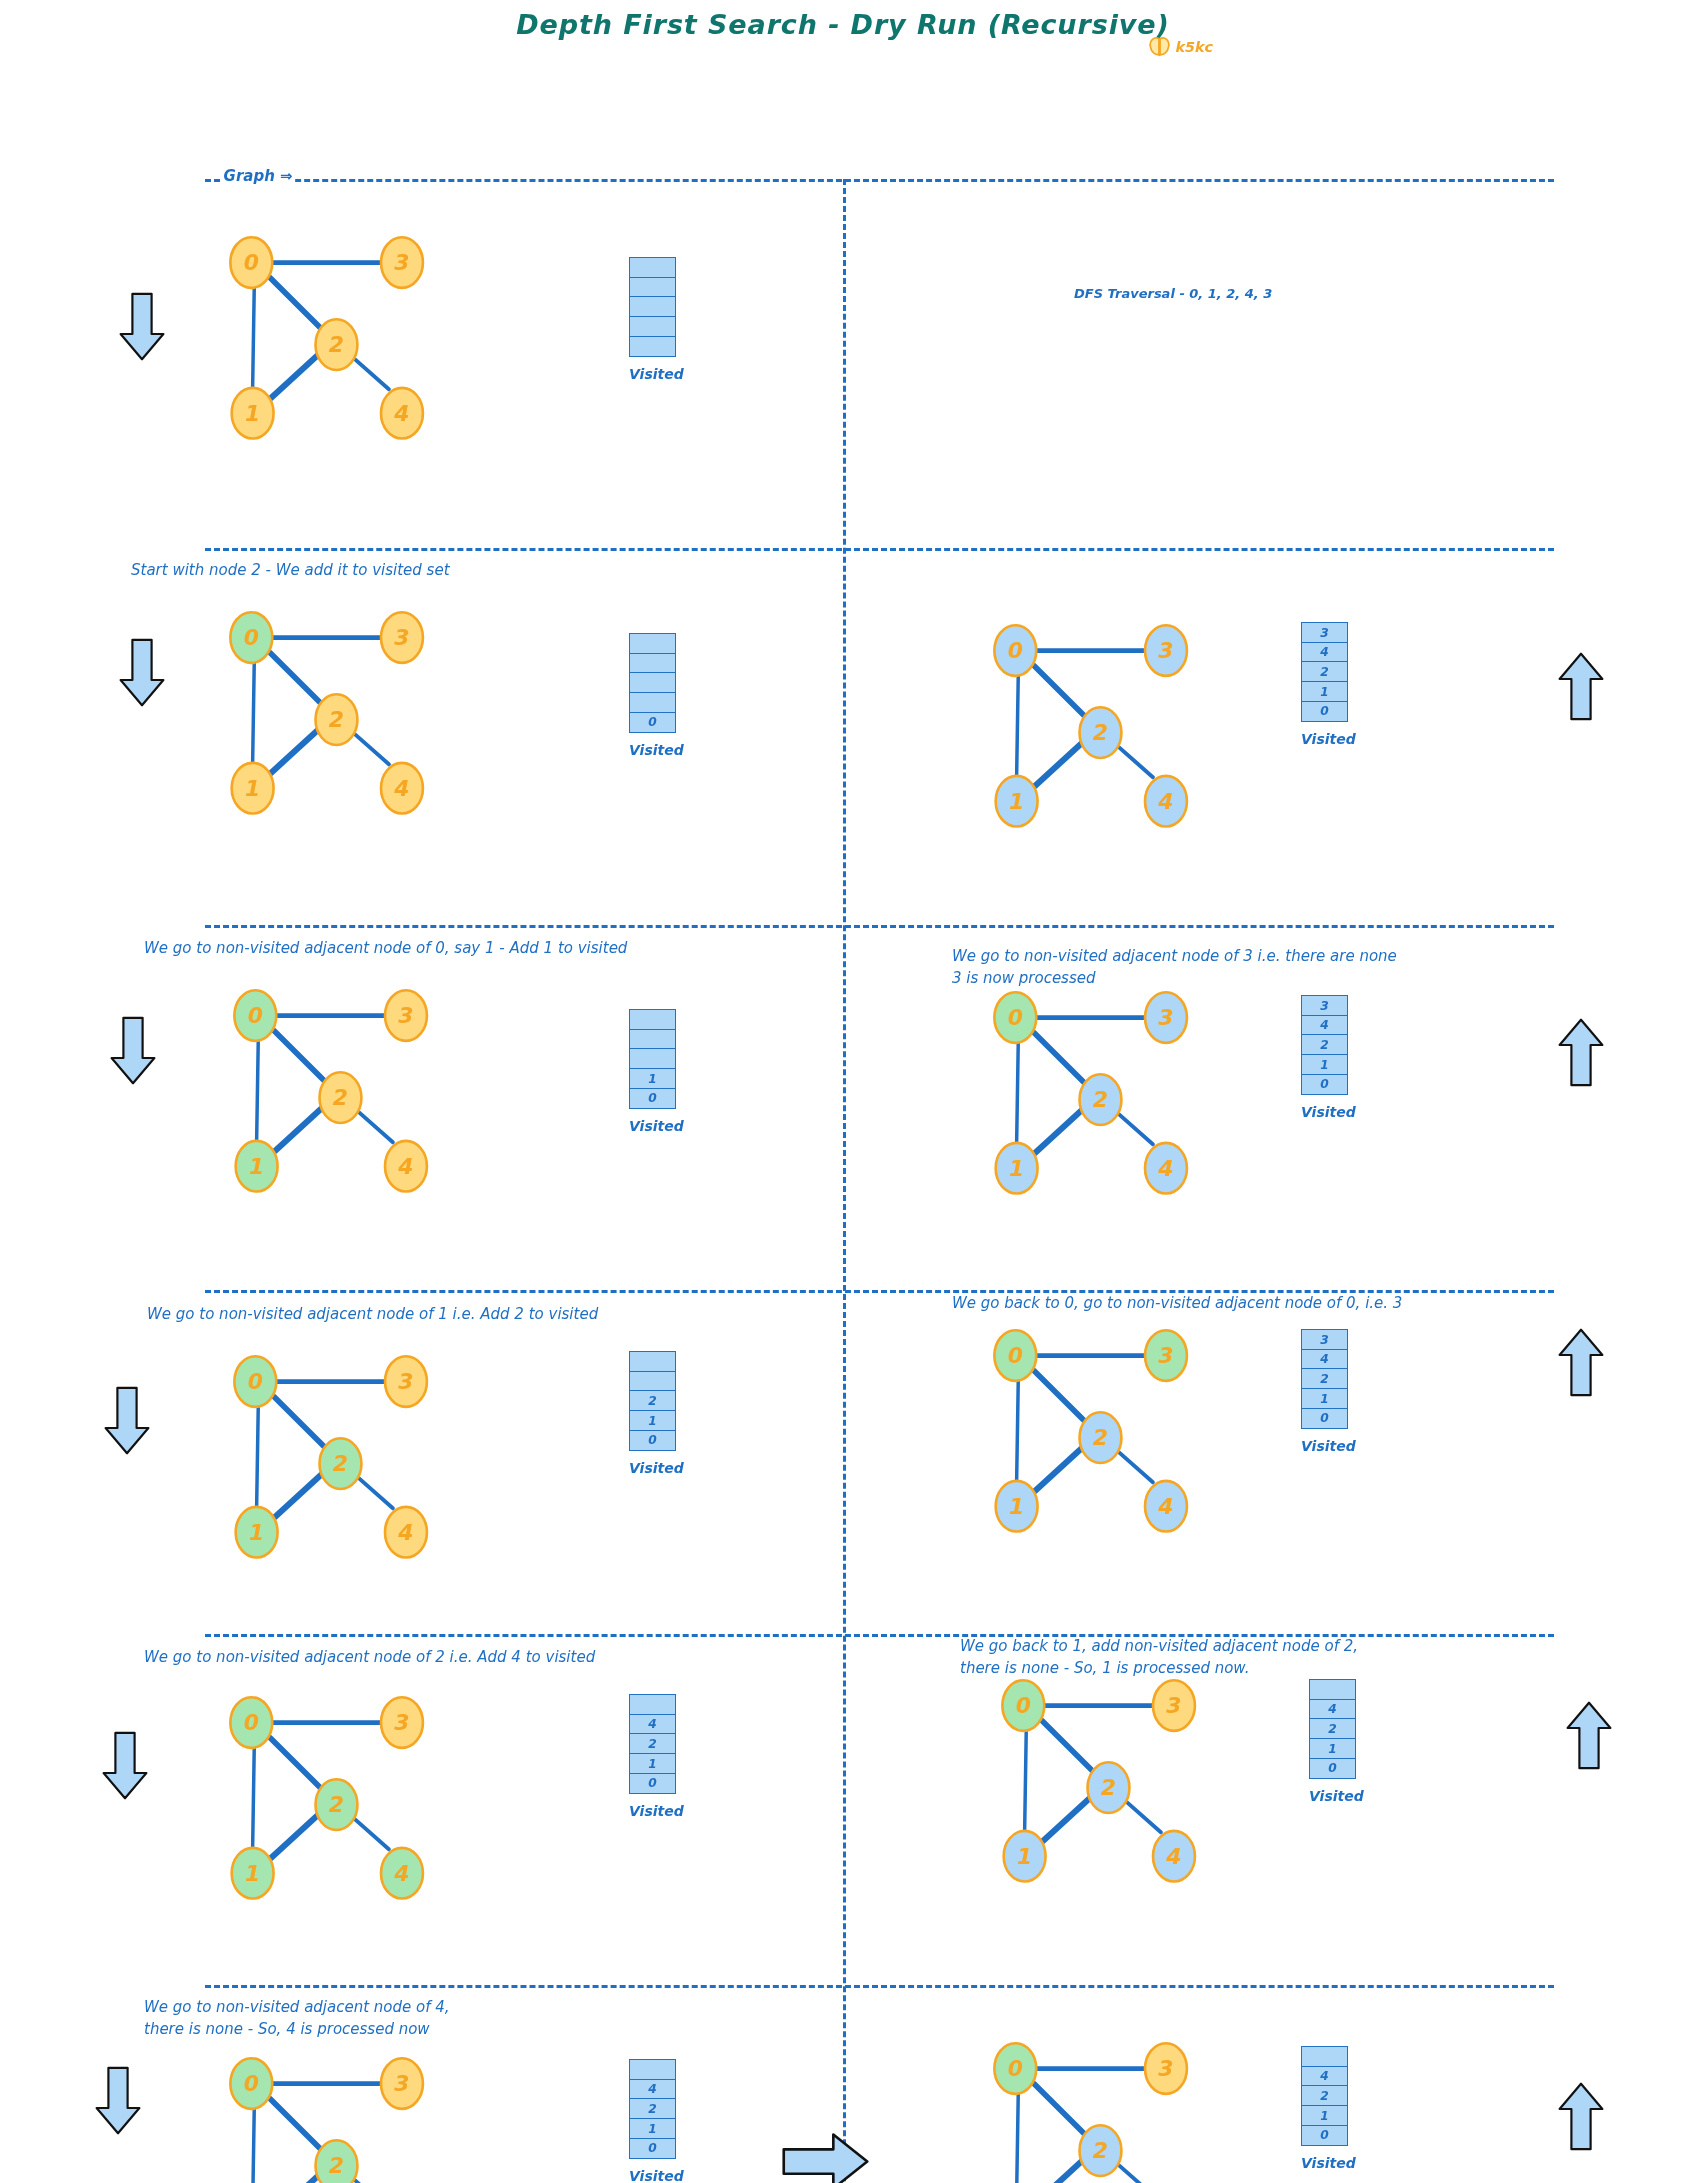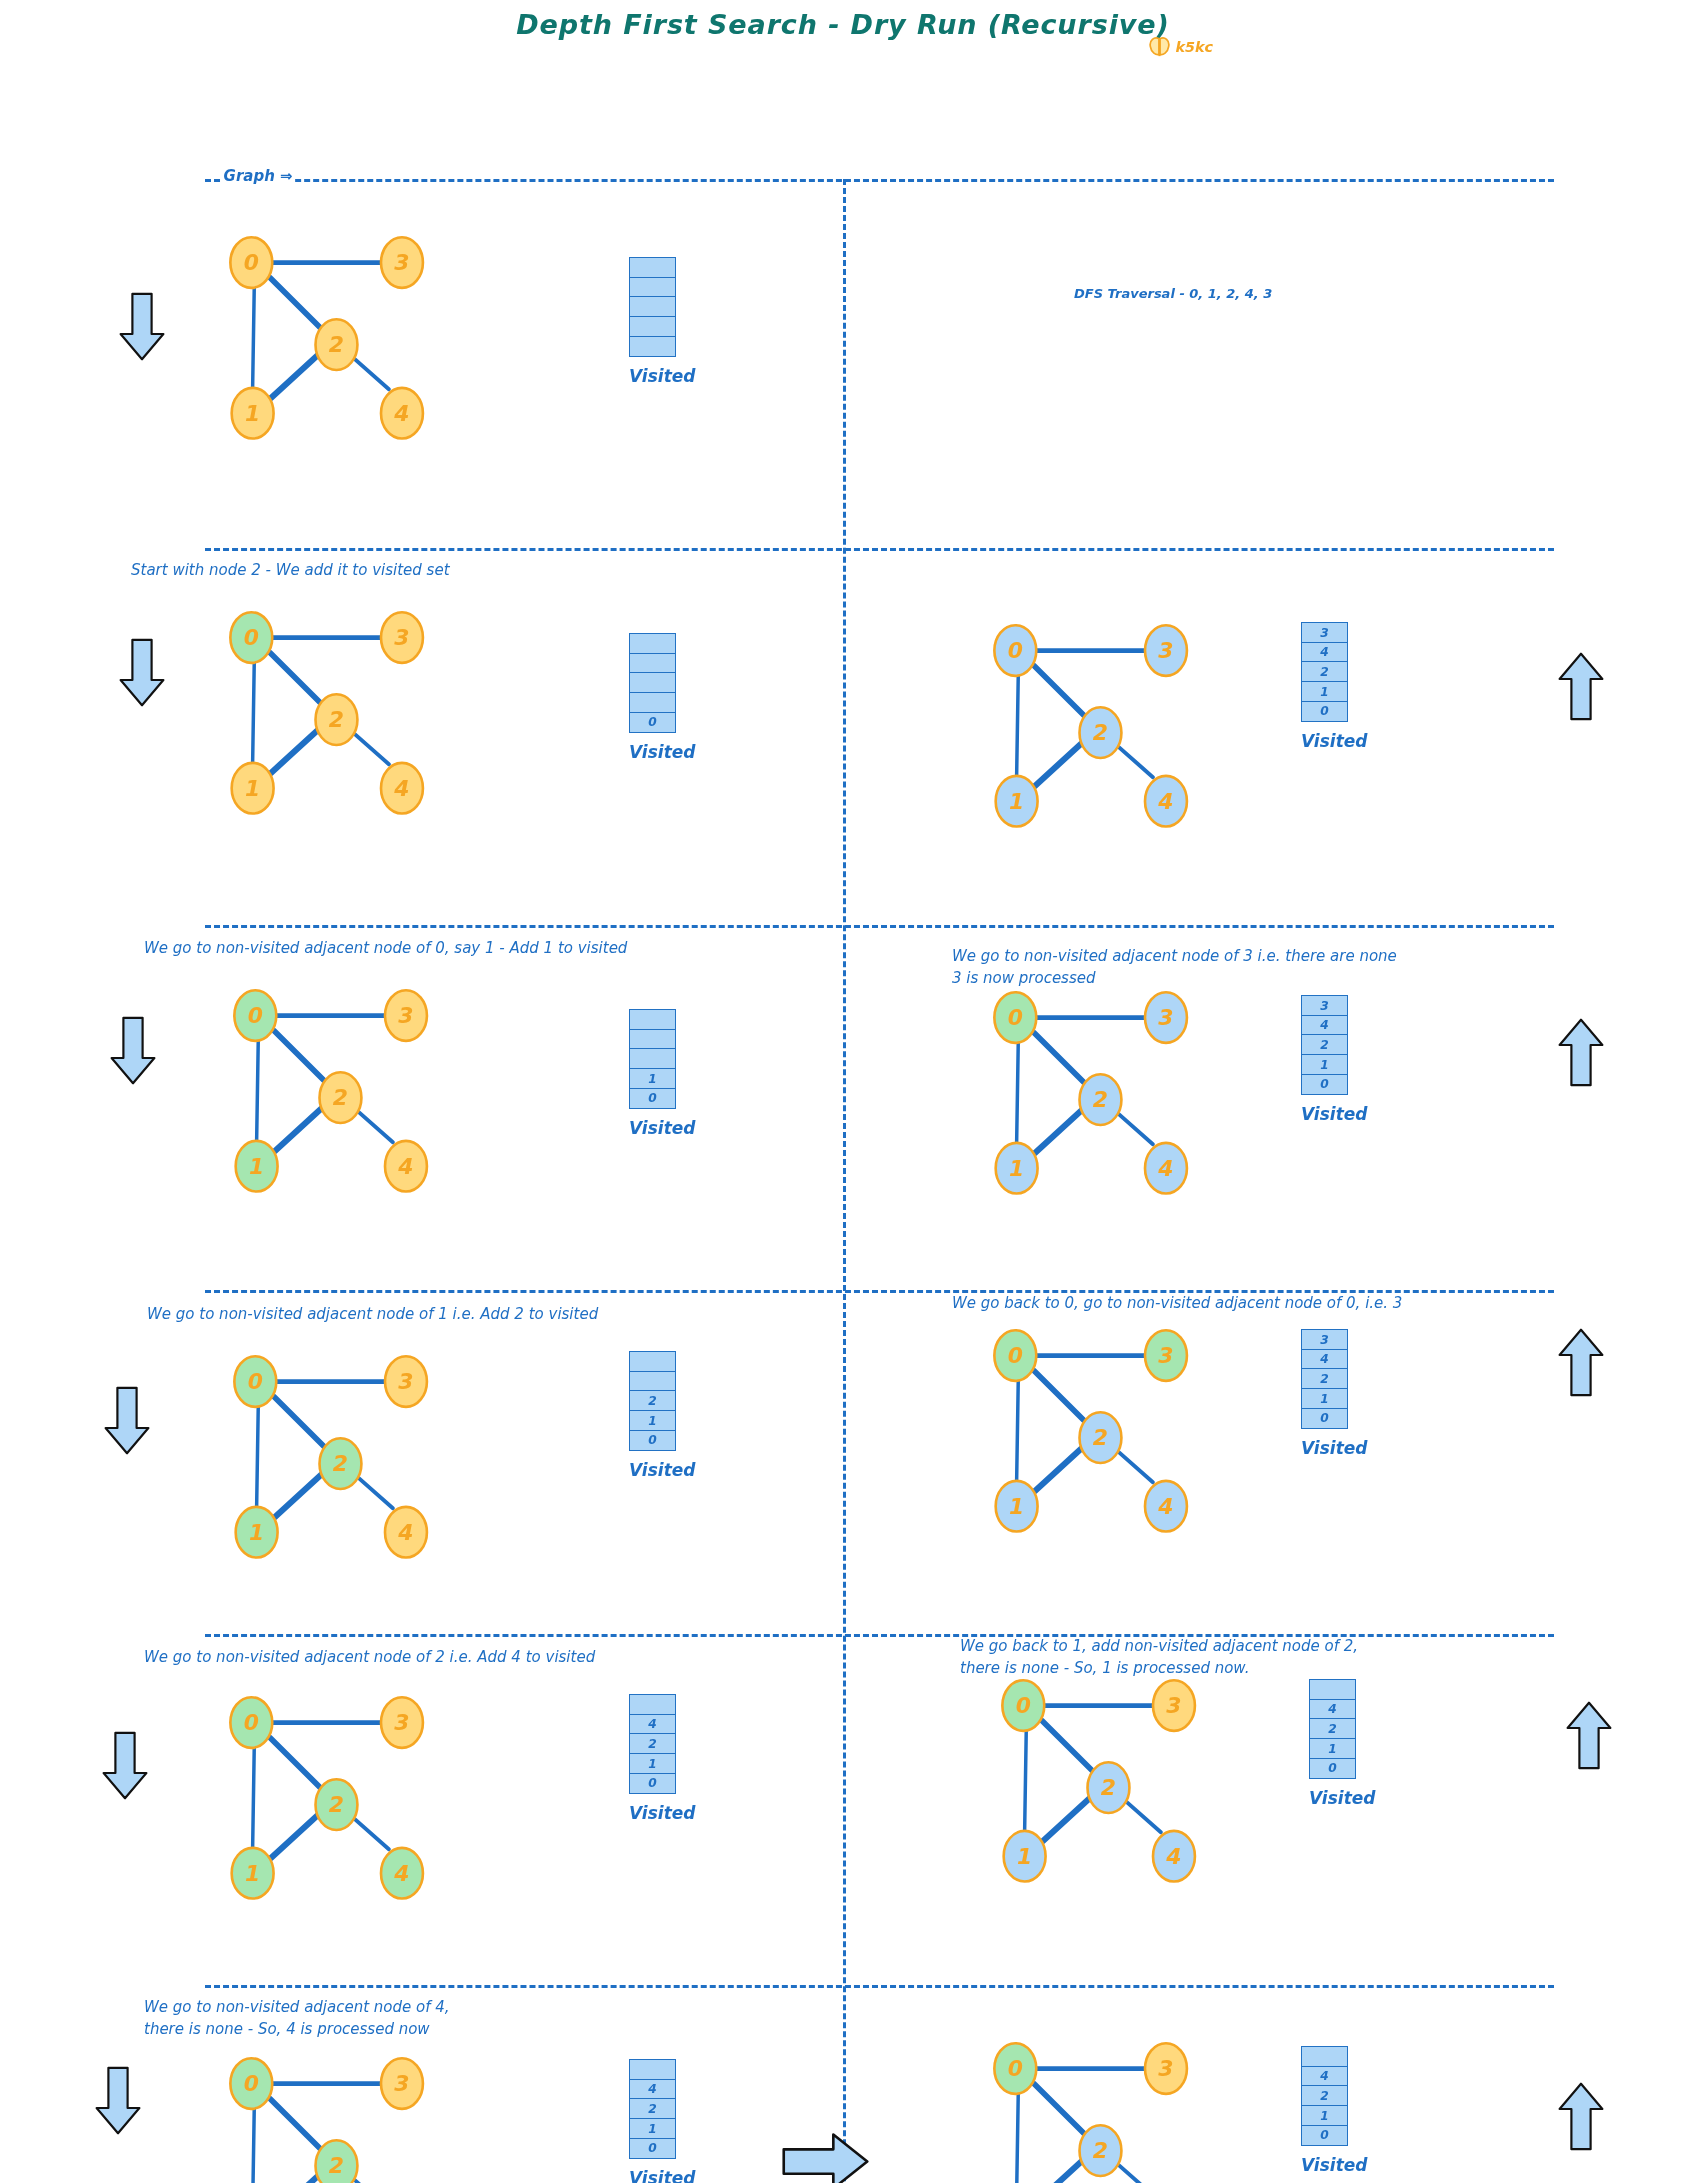--- a/index.html
+++ b/index.html
@@ -84,21 +84,21 @@
     display: flex; align-items: center; justify-content: center;
     font-size: 12.2px; color: #1f6fc4; font-weight: 600; font-style: italic;
     margin-bottom: -1.3px;
     position: relative;
   }
   .cell:last-child { margin-bottom: 0; border-bottom-width: 1.7px; }
   .stack-label {
     position: absolute;
     left: 0; width: 100%;
     text-align: center;
-    font-size: 17px; color: #1f6fc4; font-weight: 600; font-style: italic;
+    font-size: 14px; color: #1f6fc4; font-weight: 600; font-style: italic;
     white-space: nowrap;
   }
 
   
   .arrow { position: absolute; }
   .arrow svg { display: block; }
 </style>
 </head>
 <body>
 

